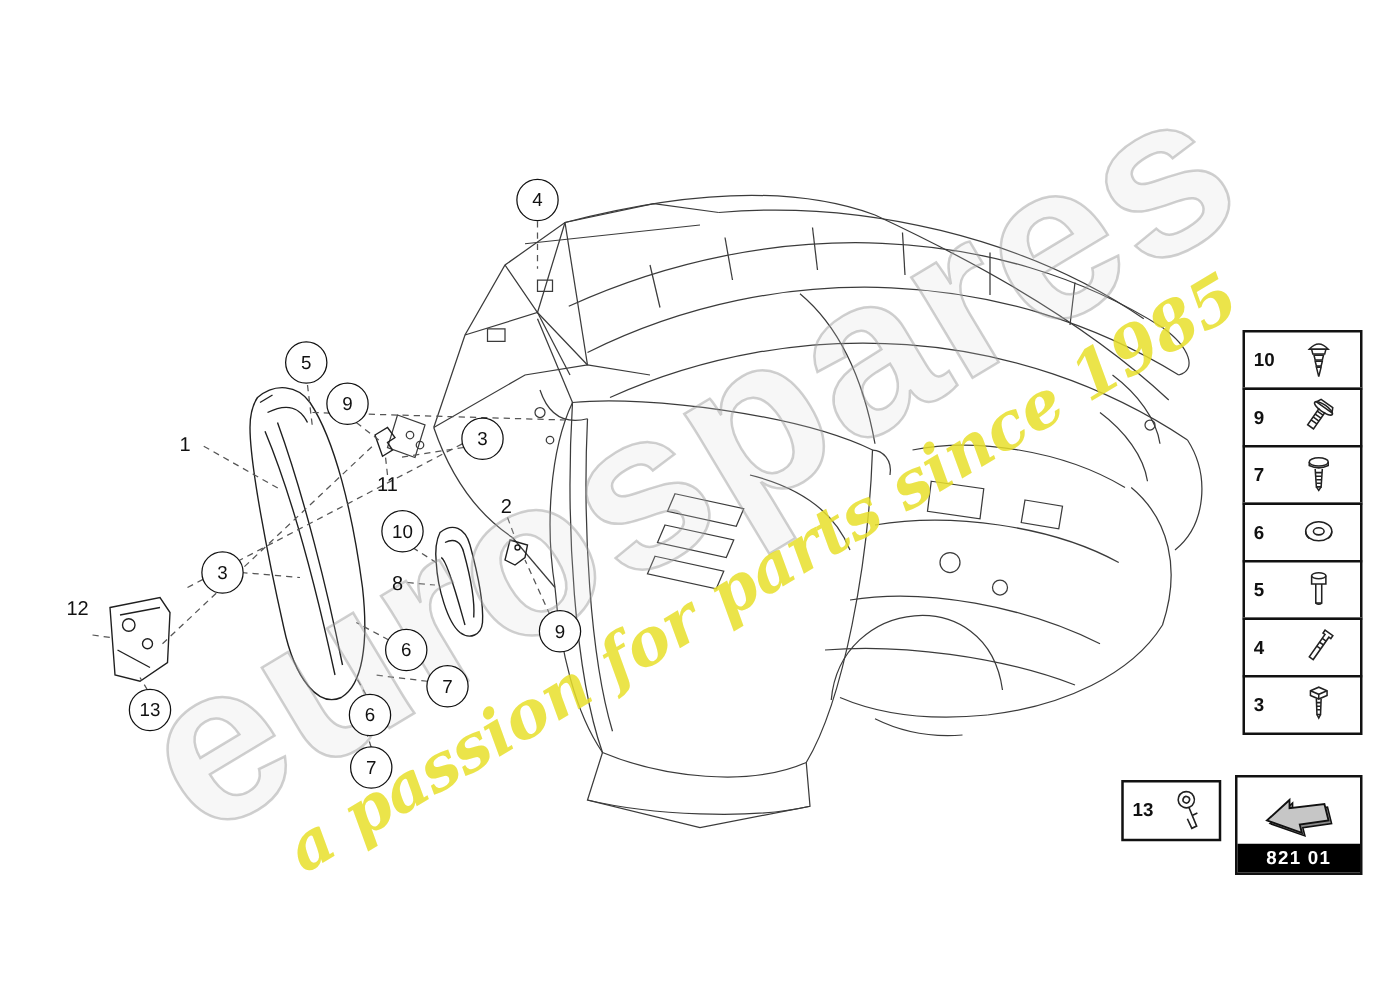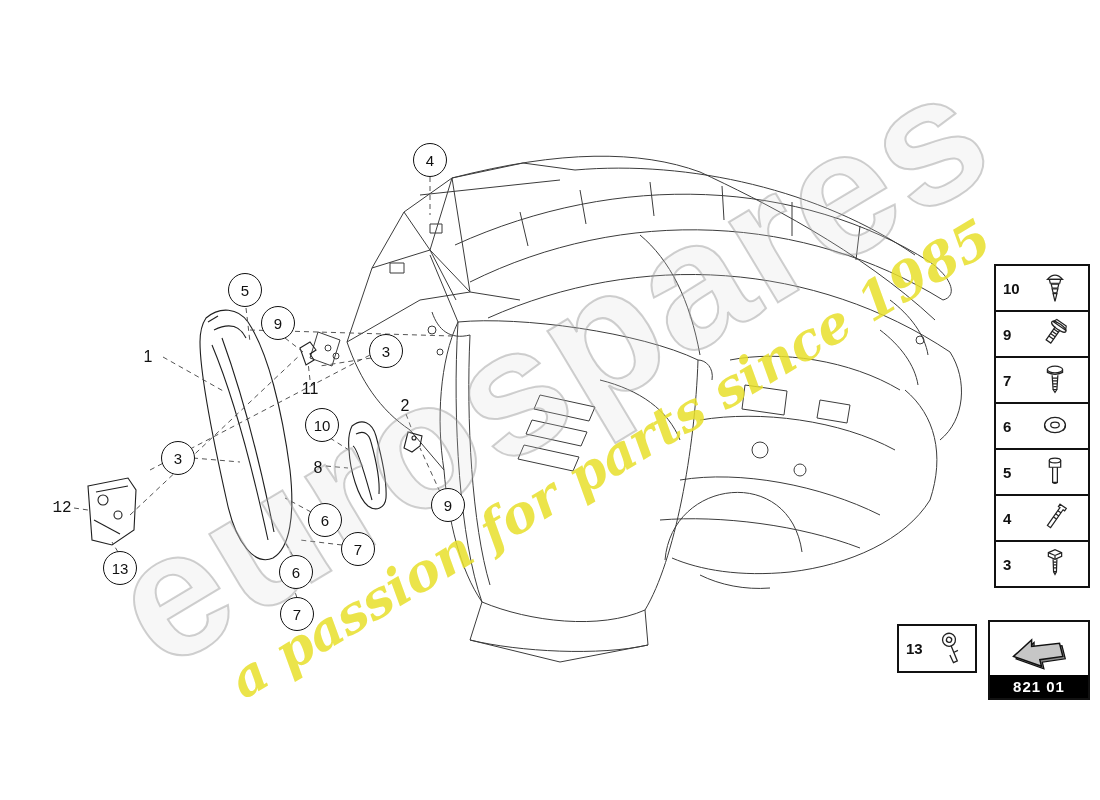--- a/index.html
+++ b/index.html
@@ -205,21 +205,21 @@
       <div class="callout circle" style="left: 245px; top: 290px;">5</div>
       <div class="callout circle" style="left: 278px; top: 323px;">9</div>
       <div class="callout circle" style="left: 386px; top: 351px;">3</div>
       <div class="callout plain" style="left: 148px; top: 357px;">1</div>
       <div class="callout plain" style="left: 310px; top: 389px; text-align: center;">11</div>
       <div class="callout plain" style="left: 405px; top: 406px;">2</div>
       <div class="callout circle" style="left: 322px; top: 425px;">10</div>
       <div class="callout circle" style="left: 178px; top: 458px;">3</div>
       <div class="callout plain" style="left: 318px; top: 468px;">8</div>
       <div class="callout circle" style="left: 448px; top: 505px;">9</div>
-      <div class="callout plain" style="left: 62px; top: 508px; font-family: Liberation Mono, monospace;">12</div>
+      <div class="callout plain" style="left: 62px; top: 488px;">12</div>
       <div class="callout circle" style="left: 325px; top: 520px;">6</div>
       <div class="callout circle" style="left: 358px; top: 549px;">7</div>
       <div class="callout circle" style="left: 120px; top: 568px;">13</div>
       <div class="callout circle" style="left: 296px; top: 572px;">6</div>
       <div class="callout circle" style="left: 297px; top: 614px;">7</div>
     </div>
 
   <div class="legend">
     <div class="legend-row">
       <span class="legend-num">10</span>

